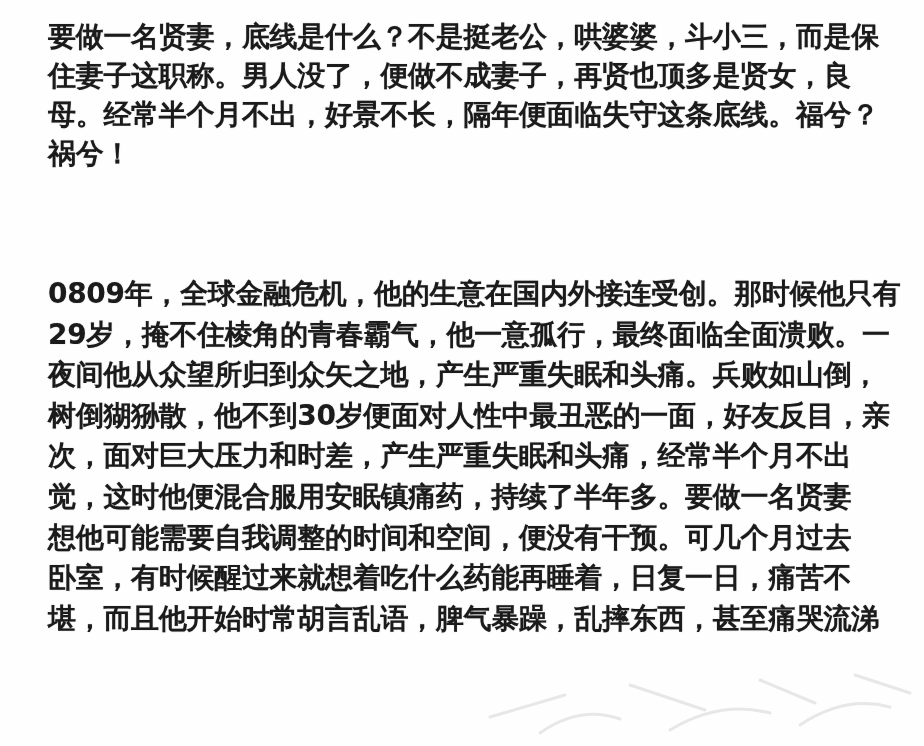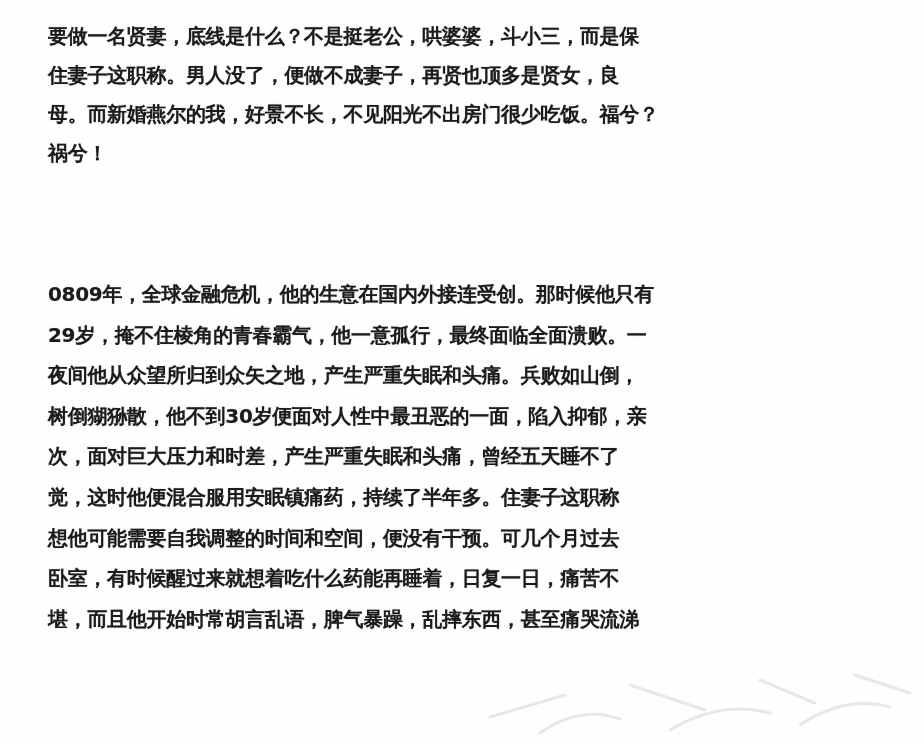--- a/index.html
+++ b/index.html
@@ -15,21 +15,21 @@
     background: #fefefe;
     font-family: "DejaVu Sans", sans-serif;
   }
   .para {
     position: absolute;
     left: 48px;
     margin: 0;
   }
   .para .line {
     white-space: nowrap;
-    font-size: 20px;
+    font-size: 28px;
     font-weight: 700;
     letter-spacing: -0.3px;
     color: #1b1b1b;
     
     text-shadow: 0 0 1px rgba(40,40,40,0.45);
   }
   .para-1 { top: 17px; }
   .para-1 .line { line-height: 39px; }
   .para-2 { top: 274px; }
   .para-2 .line { line-height: 40.6px; }
@@ -44,31 +44,31 @@
   }
 </style>
 </head>
 <body>
 
 <div class="page">
 
   <div class="para para-1">
       <div class="line">要做一名贤妻，底线是什么？不是挺老公，哄婆婆，斗小三，而是保</div>
       <div class="line">住妻子这职称。男人没了，便做不成妻子，再贤也顶多是贤女，良</div>
-      <div class="line">母。而新婚燕尔的我，好景不长，不见阳光不出房门很少吃饭。福兮？</div>
+      <div class="line">母。经常半个月不出，好景不长，隔年便面临失守这条底线。福兮？</div>
       <div class="line">祸兮！</div>
     </div>
 
   <div class="para para-2">
       <div class="line">0809年，全球金融危机，他的生意在国内外接连受创。那时候他只有</div>
       <div class="line">29岁，掩不住棱角的青春霸气，他一意孤行，最终面临全面溃败。一</div>
       <div class="line">夜间他从众望所归到众矢之地，产生严重失眠和头痛。兵败如山倒，</div>
-      <div class="line">树倒猢狲散，他不到30岁便面对人性中最丑恶的一面，陷入抑郁，亲</div>
-      <div class="line">次，面对巨大压力和时差，产生严重失眠和头痛，曾经五天睡不了</div>
-      <div class="line">觉，这时他便混合服用安眠镇痛药，持续了半年多。住妻子这职称</div>
+      <div class="line">树倒猢狲散，他不到30岁便面对人性中最丑恶的一面，好友反目，亲</div>
+      <div class="line">次，面对巨大压力和时差，产生严重失眠和头痛，经常半个月不出</div>
+      <div class="line">觉，这时他便混合服用安眠镇痛药，持续了半年多。要做一名贤妻</div>
       <div class="line">想他可能需要自我调整的时间和空间，便没有干预。可几个月过去</div>
       <div class="line">卧室，有时候醒过来就想着吃什么药能再睡着，日复一日，痛苦不</div>
       <div class="line">堪，而且他开始时常胡言乱语，脾气暴躁，乱摔东西，甚至痛哭流涕</div>
     </div>
 
   <svg class="watermark" viewBox="0 0 450 91" xmlns="http://www.w3.org/2000/svg" aria-hidden="true">
     <g fill="none" stroke="#d6d6d6" stroke-width="3" stroke-linecap="round">
       <path d="M20 62 L95 40"></path>
       <path d="M70 78 Q110 50 150 64"></path>
       <path d="M160 30 L235 55"></path>

